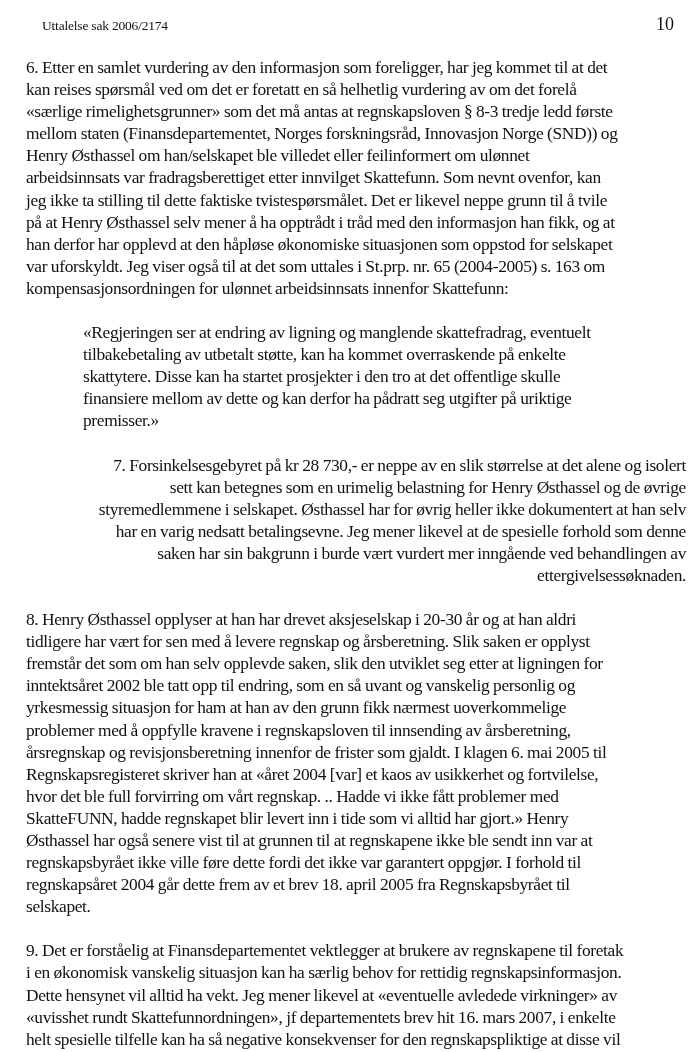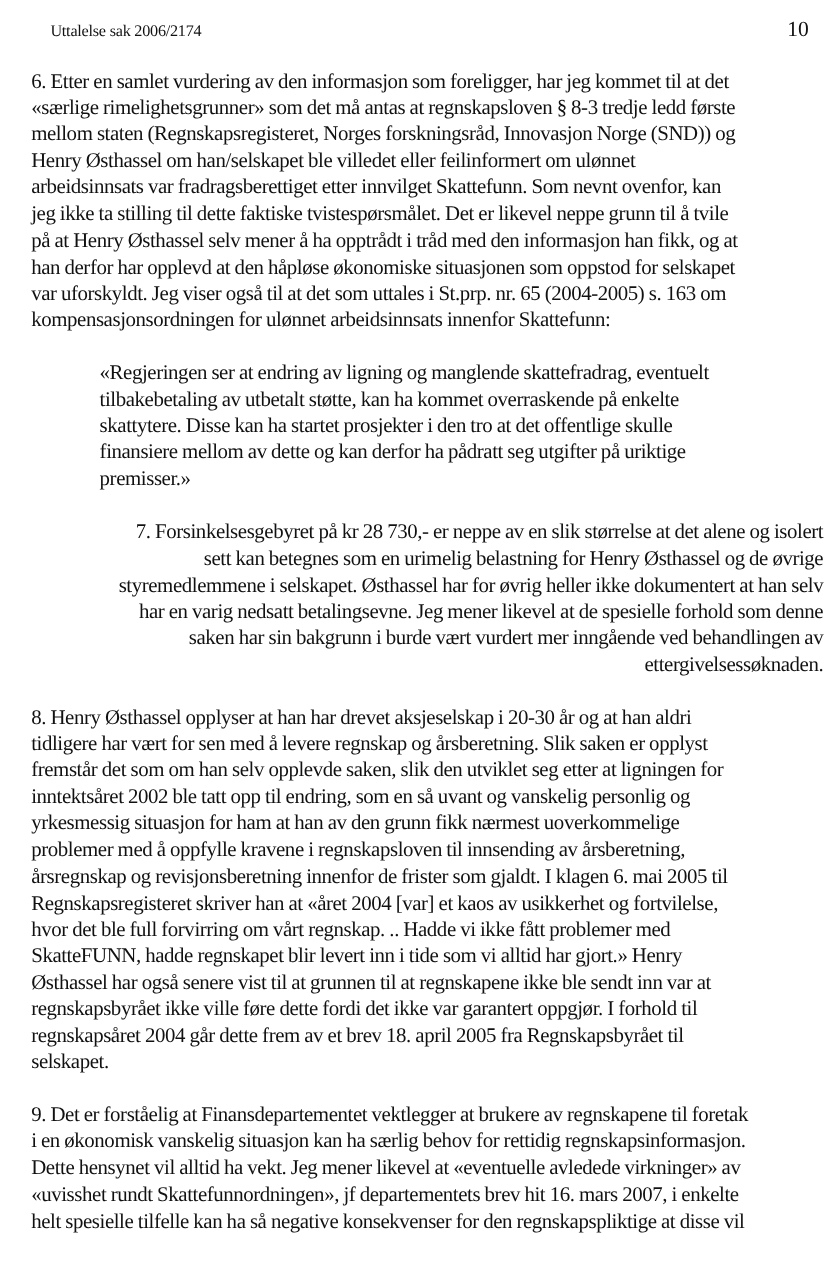--- a/index.html
+++ b/index.html
@@ -67,22 +67,23 @@
 
 <div class="header">
   <span class="header-title">Uttalelse sak 2006/2174</span>
   <span class="page-number">10</span>
 </div>
 
 <div class="body">
 
   <div class="para" id="p6">
     <span class="line">6. Etter en samlet vurdering av den informasjon som foreligger, har jeg kommet til at det</span>
+    <span class="line">kan reises spørsmål ved om det er foretatt en så helhetlig vurdering av om det forelå</span>
     <span class="line">«særlige rimelighetsgrunner» som det må antas at regnskapsloven § 8-3 tredje ledd første</span>
-    <span class="line">mellom staten (Regnskapsregisteret, Norges forskningsråd, Innovasjon Norge (SND)) og</span>
+    <span class="line">mellom staten (Finansdepartementet, Norges forskningsråd, Innovasjon Norge (SND)) og</span>
     <span class="line">Henry Østhassel om han/selskapet ble villedet eller feilinformert om ulønnet</span>
     <span class="line">arbeidsinnsats var fradragsberettiget etter innvilget Skattefunn. Som nevnt ovenfor, kan</span>
     <span class="line">jeg ikke ta stilling til dette faktiske tvistespørsmålet. Det er likevel neppe grunn til å tvile</span>
     <span class="line">på at Henry Østhassel selv mener å ha opptrådt i tråd med den informasjon han fikk, og at</span>
     <span class="line">han derfor har opplevd at den håpløse økonomiske situasjonen som oppstod for selskapet</span>
     <span class="line">var uforskyldt. Jeg viser også til at det som uttales i St.prp. nr. 65 (2004-2005) s. 163 om</span>
     <span class="line">kompensasjonsordningen for ulønnet arbeidsinnsats innenfor Skattefunn:</span>
   </div>
 
   <div class="quote" id="quote">

